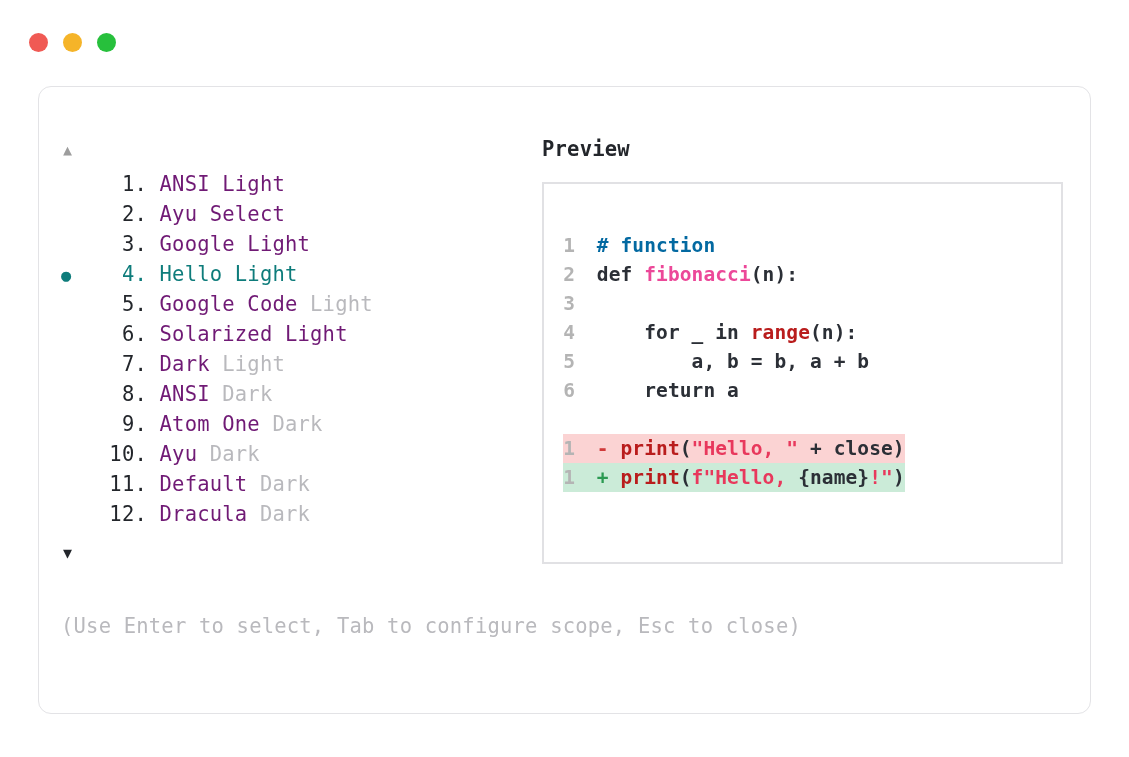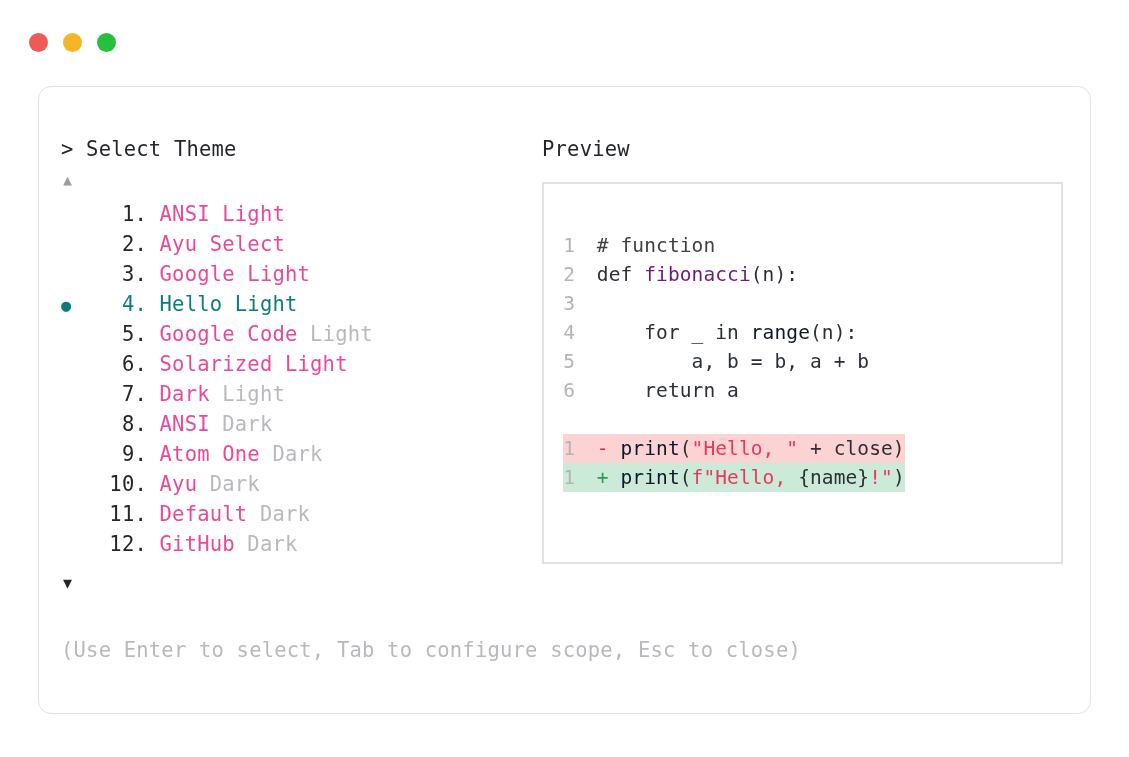--- a/index.html
+++ b/index.html
@@ -90,51 +90,52 @@
     font-size: 17px;
     line-height: 30px;
   }
   .bullet-col.empty { color: transparent; }
   .num-col {
     width: 56px;
     flex: 0 0 56px;
     text-align: right;
     color: #23262b;
   }
-  .name-col { color: #ec4899; }
+  .name-col { color: #701a75; }
   .variant-col { color: #b9b9bd; }
   .theme-row.selected .num-col,
   .theme-row.selected .name-col,
   .theme-row.selected .variant-col { color: #0e7c7b; }
 
   .scroll-arrow-down {
     margin-top: 13px;
     margin-left: 2px;
     font-size: 15px;
     line-height: 22px;
     color: #23262b;
   }
 
   .help-line {
     position: absolute;
     left: 22px;
-    top: 548px;
+    top: 524px;
     font-size: 20.5px;
     line-height: 30px;
     color: #b9b9bd;
     letter-spacing: 0.2px;
     white-space: pre;
   }
 
   
   .right-pane {
     position: absolute;
     left: 503px;
     top: 47px;
     width: 528px;
+    font-weight: bold;
   }
   .preview-label {
     font-size: 20.5px;
     color: #23262b;
     line-height: 30px;
     letter-spacing: 0.2px;
     white-space: pre;
   }
   .preview-box {
     margin-top: 18px;
@@ -178,56 +179,55 @@
     align-items: baseline;
     width: fit-content;
   }
   .diff-line.removed { background: #fbd3d3; }
   .diff-line.added   { background: #cbebd8; }
   .diff-marker { margin-right: 0; }
   .diff-line.removed .diff-marker { color: #d03a3a; }
   .diff-line.added   .diff-marker { color: #2b9a52; }
 
   
-  .tok-comment  { color: #404040; }
+  .tok-comment  { color: #0369a1; }
   .tok-keyword  { color: #2b2f36; }
-  .tok-func     { color: #701a75; text-align: center; }
+  .tok-func     { color: #ec4899; text-align: center; }
   .tok-number   { color: #0e7c7b; }
-  .tok-builtin  { color: #0f172a; }
+  .tok-builtin  { color: #b91c1c; }
   .tok-string   { color: #e8385c; }
   .tok-plain    { color: #2b2f36; }
 </style>
 </head>
 <body>
 
 <div class="window-dots">
     <span class="dot" style="background: rgb(240, 90, 84);"></span>
     <span class="dot" style="background: rgb(245, 180, 41);"></span>
     <span class="dot" style="background: rgb(39, 192, 60);"></span>
   </div>
 
 <div class="card">
   <div class="card-inner">
 
     <div class="left-pane">
-      <div class="prompt-line">&gt; Select Theme</div>
       <div class="scroll-arrow-up">▲</div>
       <div class="theme-list">
           <div class="theme-row"><span class="bullet-col empty">&nbsp;</span><span class="num-col">1.</span><span class="name-col"> ANSI Light</span></div>
           <div class="theme-row"><span class="bullet-col empty">&nbsp;</span><span class="num-col">2.</span><span class="name-col"> Ayu Select</span></div>
           <div class="theme-row"><span class="bullet-col empty">&nbsp;</span><span class="num-col">3.</span><span class="name-col"> Google Light</span></div>
           <div class="theme-row selected"><span class="bullet-col">●</span><span class="num-col">4.</span><span class="name-col"> Hello Light</span></div>
           <div class="theme-row"><span class="bullet-col empty">&nbsp;</span><span class="num-col">5.</span><span class="name-col"> Google Code</span><span class="variant-col"> Light</span></div>
           <div class="theme-row"><span class="bullet-col empty">&nbsp;</span><span class="num-col">6.</span><span class="name-col"> Solarized Light</span></div>
           <div class="theme-row"><span class="bullet-col empty">&nbsp;</span><span class="num-col">7.</span><span class="name-col"> Dark</span><span class="variant-col"> Light</span></div>
           <div class="theme-row"><span class="bullet-col empty">&nbsp;</span><span class="num-col">8.</span><span class="name-col"> ANSI</span><span class="variant-col"> Dark</span></div>
           <div class="theme-row"><span class="bullet-col empty">&nbsp;</span><span class="num-col">9.</span><span class="name-col"> Atom One</span><span class="variant-col"> Dark</span></div>
           <div class="theme-row"><span class="bullet-col empty">&nbsp;</span><span class="num-col">10.</span><span class="name-col"> Ayu</span><span class="variant-col"> Dark</span></div>
           <div class="theme-row"><span class="bullet-col empty">&nbsp;</span><span class="num-col">11.</span><span class="name-col"> Default</span><span class="variant-col"> Dark</span></div>
-          <div class="theme-row"><span class="bullet-col empty">&nbsp;</span><span class="num-col">12.</span><span class="name-col"> GitHub</span><span class="variant-col"> Dark</span></div>
+          <div class="theme-row"><span class="bullet-col empty">&nbsp;</span><span class="num-col">12.</span><span class="name-col"> Dracula</span><span class="variant-col"> Dark</span></div>
         </div>
       <div class="scroll-arrow-down">▼</div>
     </div>
 
     <div class="help-line">(Use Enter to select, Tab to configure scope, Esc to close)</div>
 
     <div class="right-pane">
       <div class="preview-label">Preview</div>
       <div class="preview-box">
         <div class="code-area">

